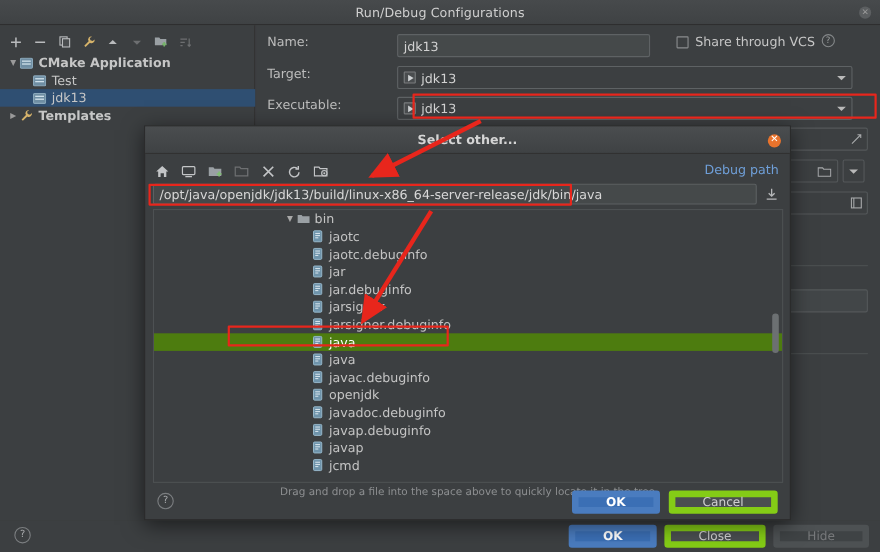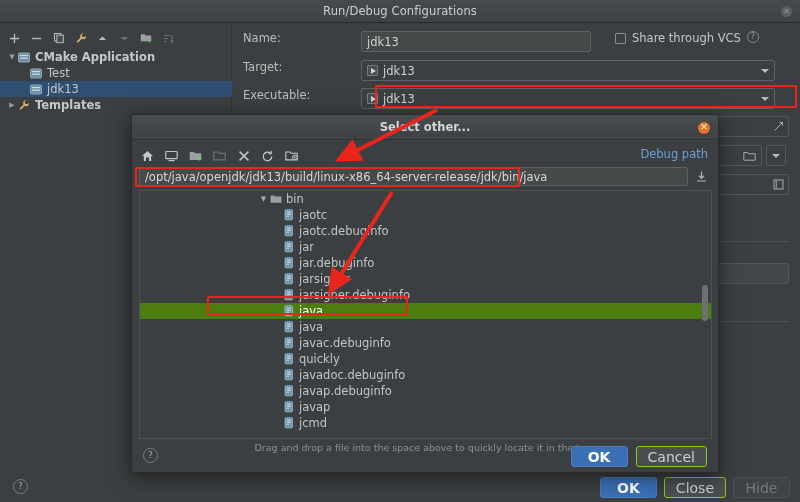--- a/index.html
+++ b/index.html
@@ -97,23 +97,23 @@
     background: #3c3f41; display: flex; align-items: center; justify-content: center; color: #a7a9ab;
   }
 
   
   .main-footer { position: absolute; left: 0; top: 473px; width: 800px; height: 29px; background: #3c3f41; }
   .qmark {
     position: absolute; left: 13px; top: 6px; width: 15px; height: 15px; border-radius: 50%;
     border: 1px solid #7b7e80; color: #a9abad; font-size: 9px; line-height: 13px; text-align: center;
   }
   .btn {
-    height: 21px; min-width: 57px; padding: 0 11px; border-radius: 3px;
-    border: 1px solid #84cc16; background: #4a4e50; color: #cfcfcf;
-    font-size: 14px; display: inline-flex; align-items: center; justify-content: center;
+    height: 21px; min-width: 57px; padding: 0 25px; border-radius: 3px;
+    border: 6px solid #84cc16; background: #4a4e50; color: #cfcfcf;
+    font-size: 11px; display: inline-flex; align-items: center; justify-content: center;
     font-family: "DejaVu Sans", "Liberation Sans", sans-serif;
   }
   .btn.primary { background: #3b6fb5; border-color: #4a7cbf; color: #ffffff; font-weight: bold; }
   .btn.dis { color: #77797b; border-color: #4d5153; background: #3f4345; }
 
   
   .dlg {
     position: absolute; left: 131px; top: 114px; width: 588px; height: 359px;
     background: #3c3f41; border: 1px solid #2a2a2a;
     box-shadow: 0 4px 18px rgba(0,0,0,.55);
@@ -498,21 +498,21 @@
             <span class="f-name">javac.debuginfo</span>
           </div>
           <div class="f-row">
             <span class="f-tw" style="margin-left:131px"></span>
             <span class="f-ico">
               <svg width="12" height="12" viewBox="0 0 12 12">
                 <rect x="2" y="0.8" width="7.5" height="10" rx="1" fill="#6f94ab" stroke="#9ec0d4" stroke-width=".8"></rect>
                 <path d="M3.6 3.2h4.3M3.6 5.2h4.3M3.6 7.2h2.8" stroke="#dfeaf1" stroke-width=".9"></path>
               </svg>
             </span>
-            <span class="f-name">quickly</span>
+            <span class="f-name">openjdk</span>
           </div>
           <div class="f-row">
             <span class="f-tw" style="margin-left:131px"></span>
             <span class="f-ico">
               <svg width="12" height="12" viewBox="0 0 12 12">
                 <rect x="2" y="0.8" width="7.5" height="10" rx="1" fill="#6f94ab" stroke="#9ec0d4" stroke-width=".8"></rect>
                 <path d="M3.6 3.2h4.3M3.6 5.2h4.3M3.6 7.2h2.8" stroke="#dfeaf1" stroke-width=".9"></path>
               </svg>
             </span>
             <span class="f-name">javadoc.debuginfo</span>

